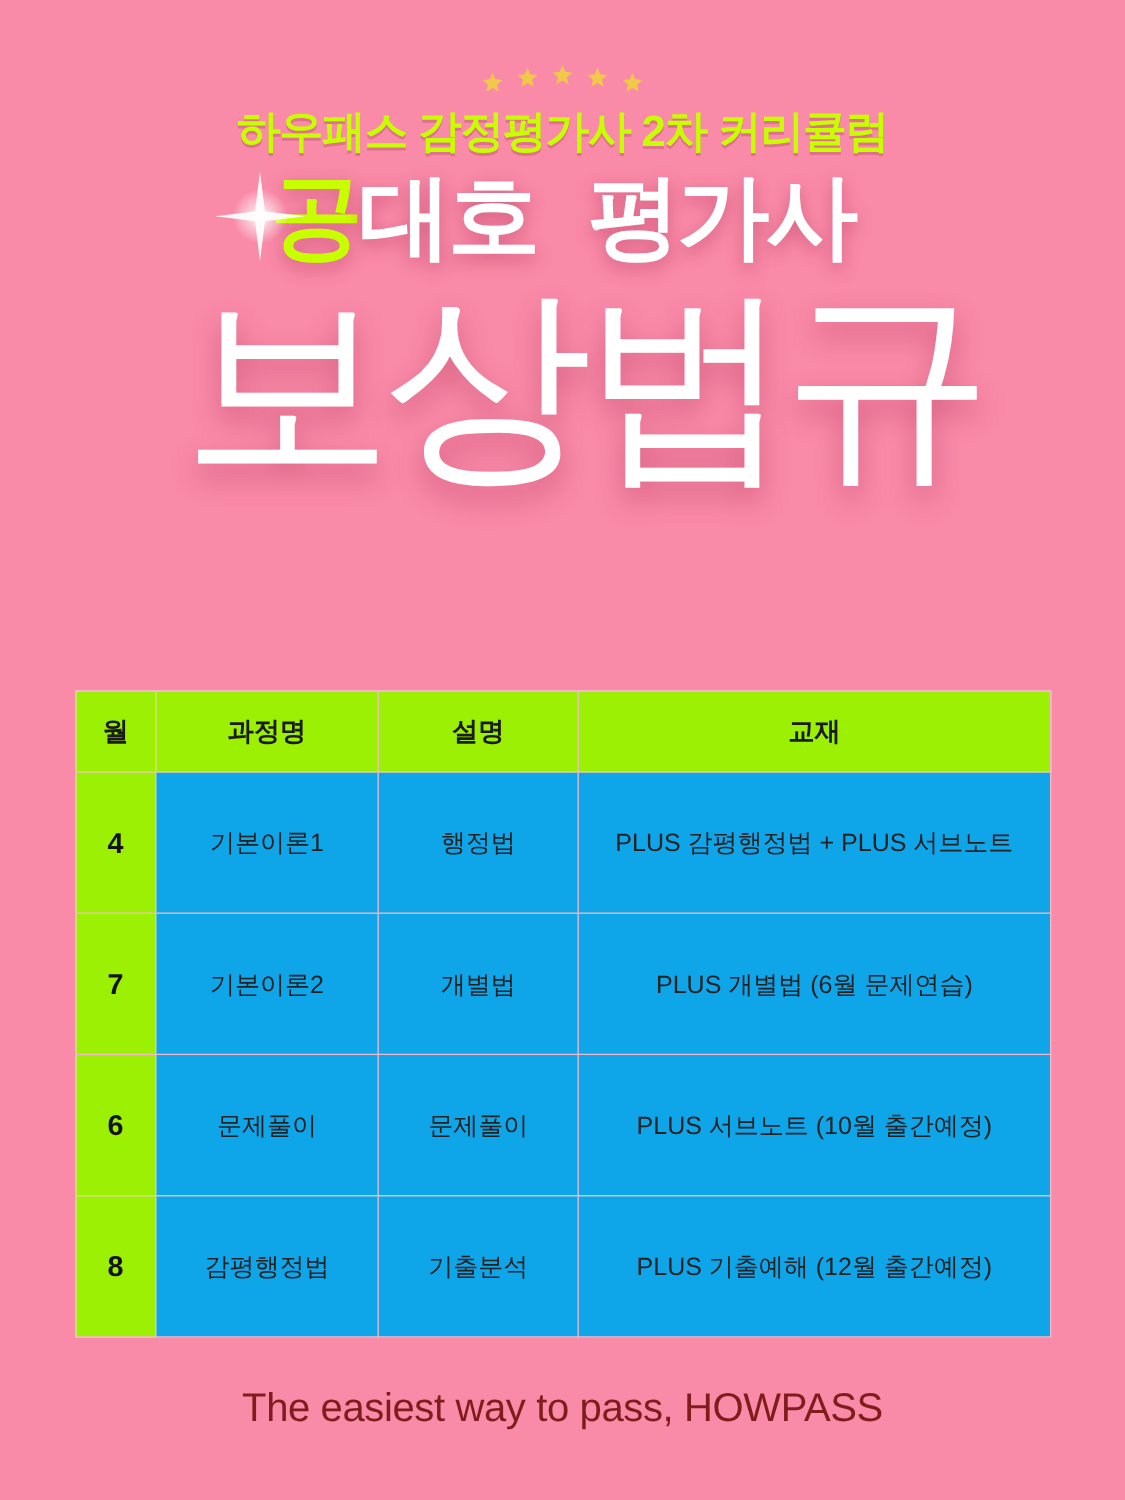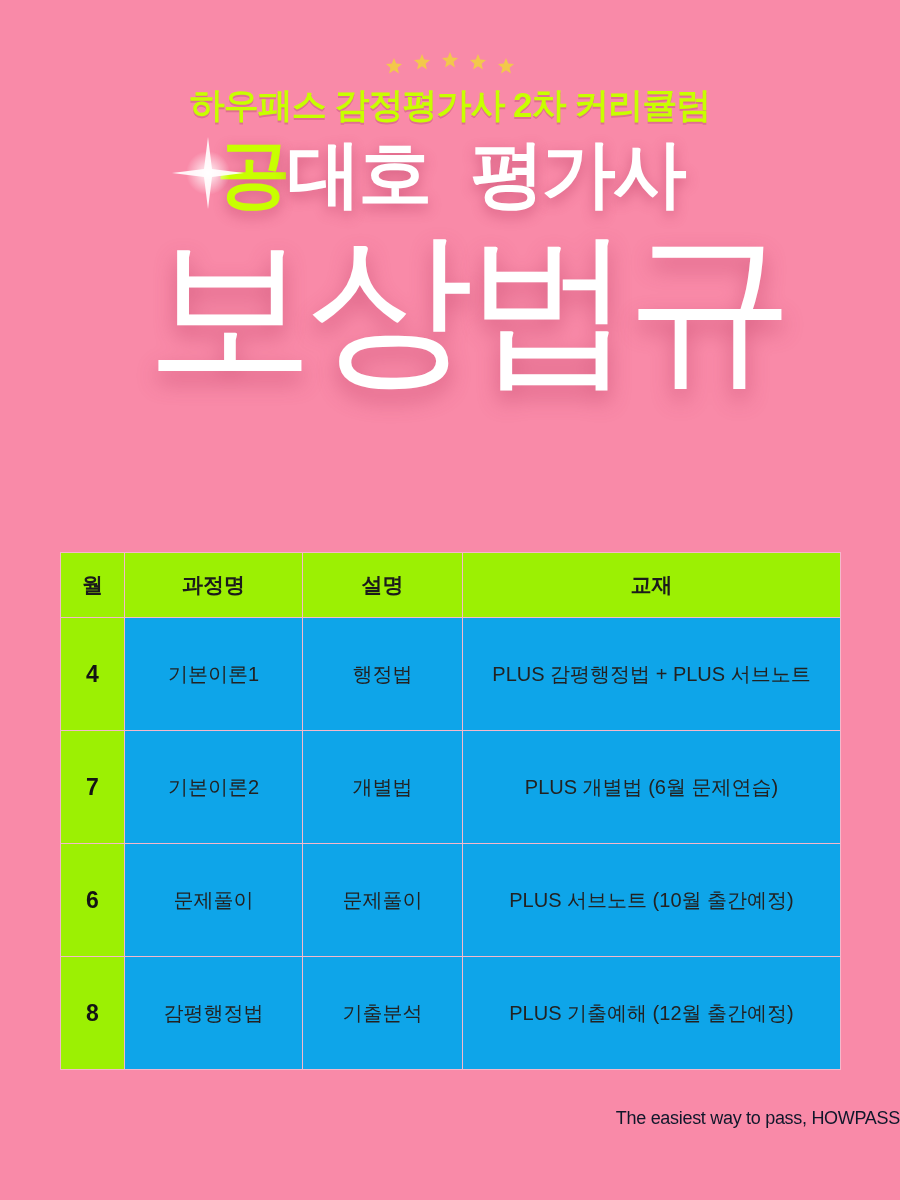--- a/index.html
+++ b/index.html
@@ -123,23 +123,23 @@
   col.c-course { width: 178px; }
   col.c-desc   { width: 160px; }
   col.c-book   { width: 378px; }
 
   
   .footer {
     position: absolute;
     left: 0;
     right: 0;
     top: 1108px;
-    text-align: right;
-    color: #0f172a;
-    font-size: 18px;
+    text-align: center;
+    color: #7f1d1d;
+    font-size: 32px;
     letter-spacing: -0.3px;
   }
 </style>
 </head>
 <body>
 
 <div class="poster">
 
   <div class="header">
 

